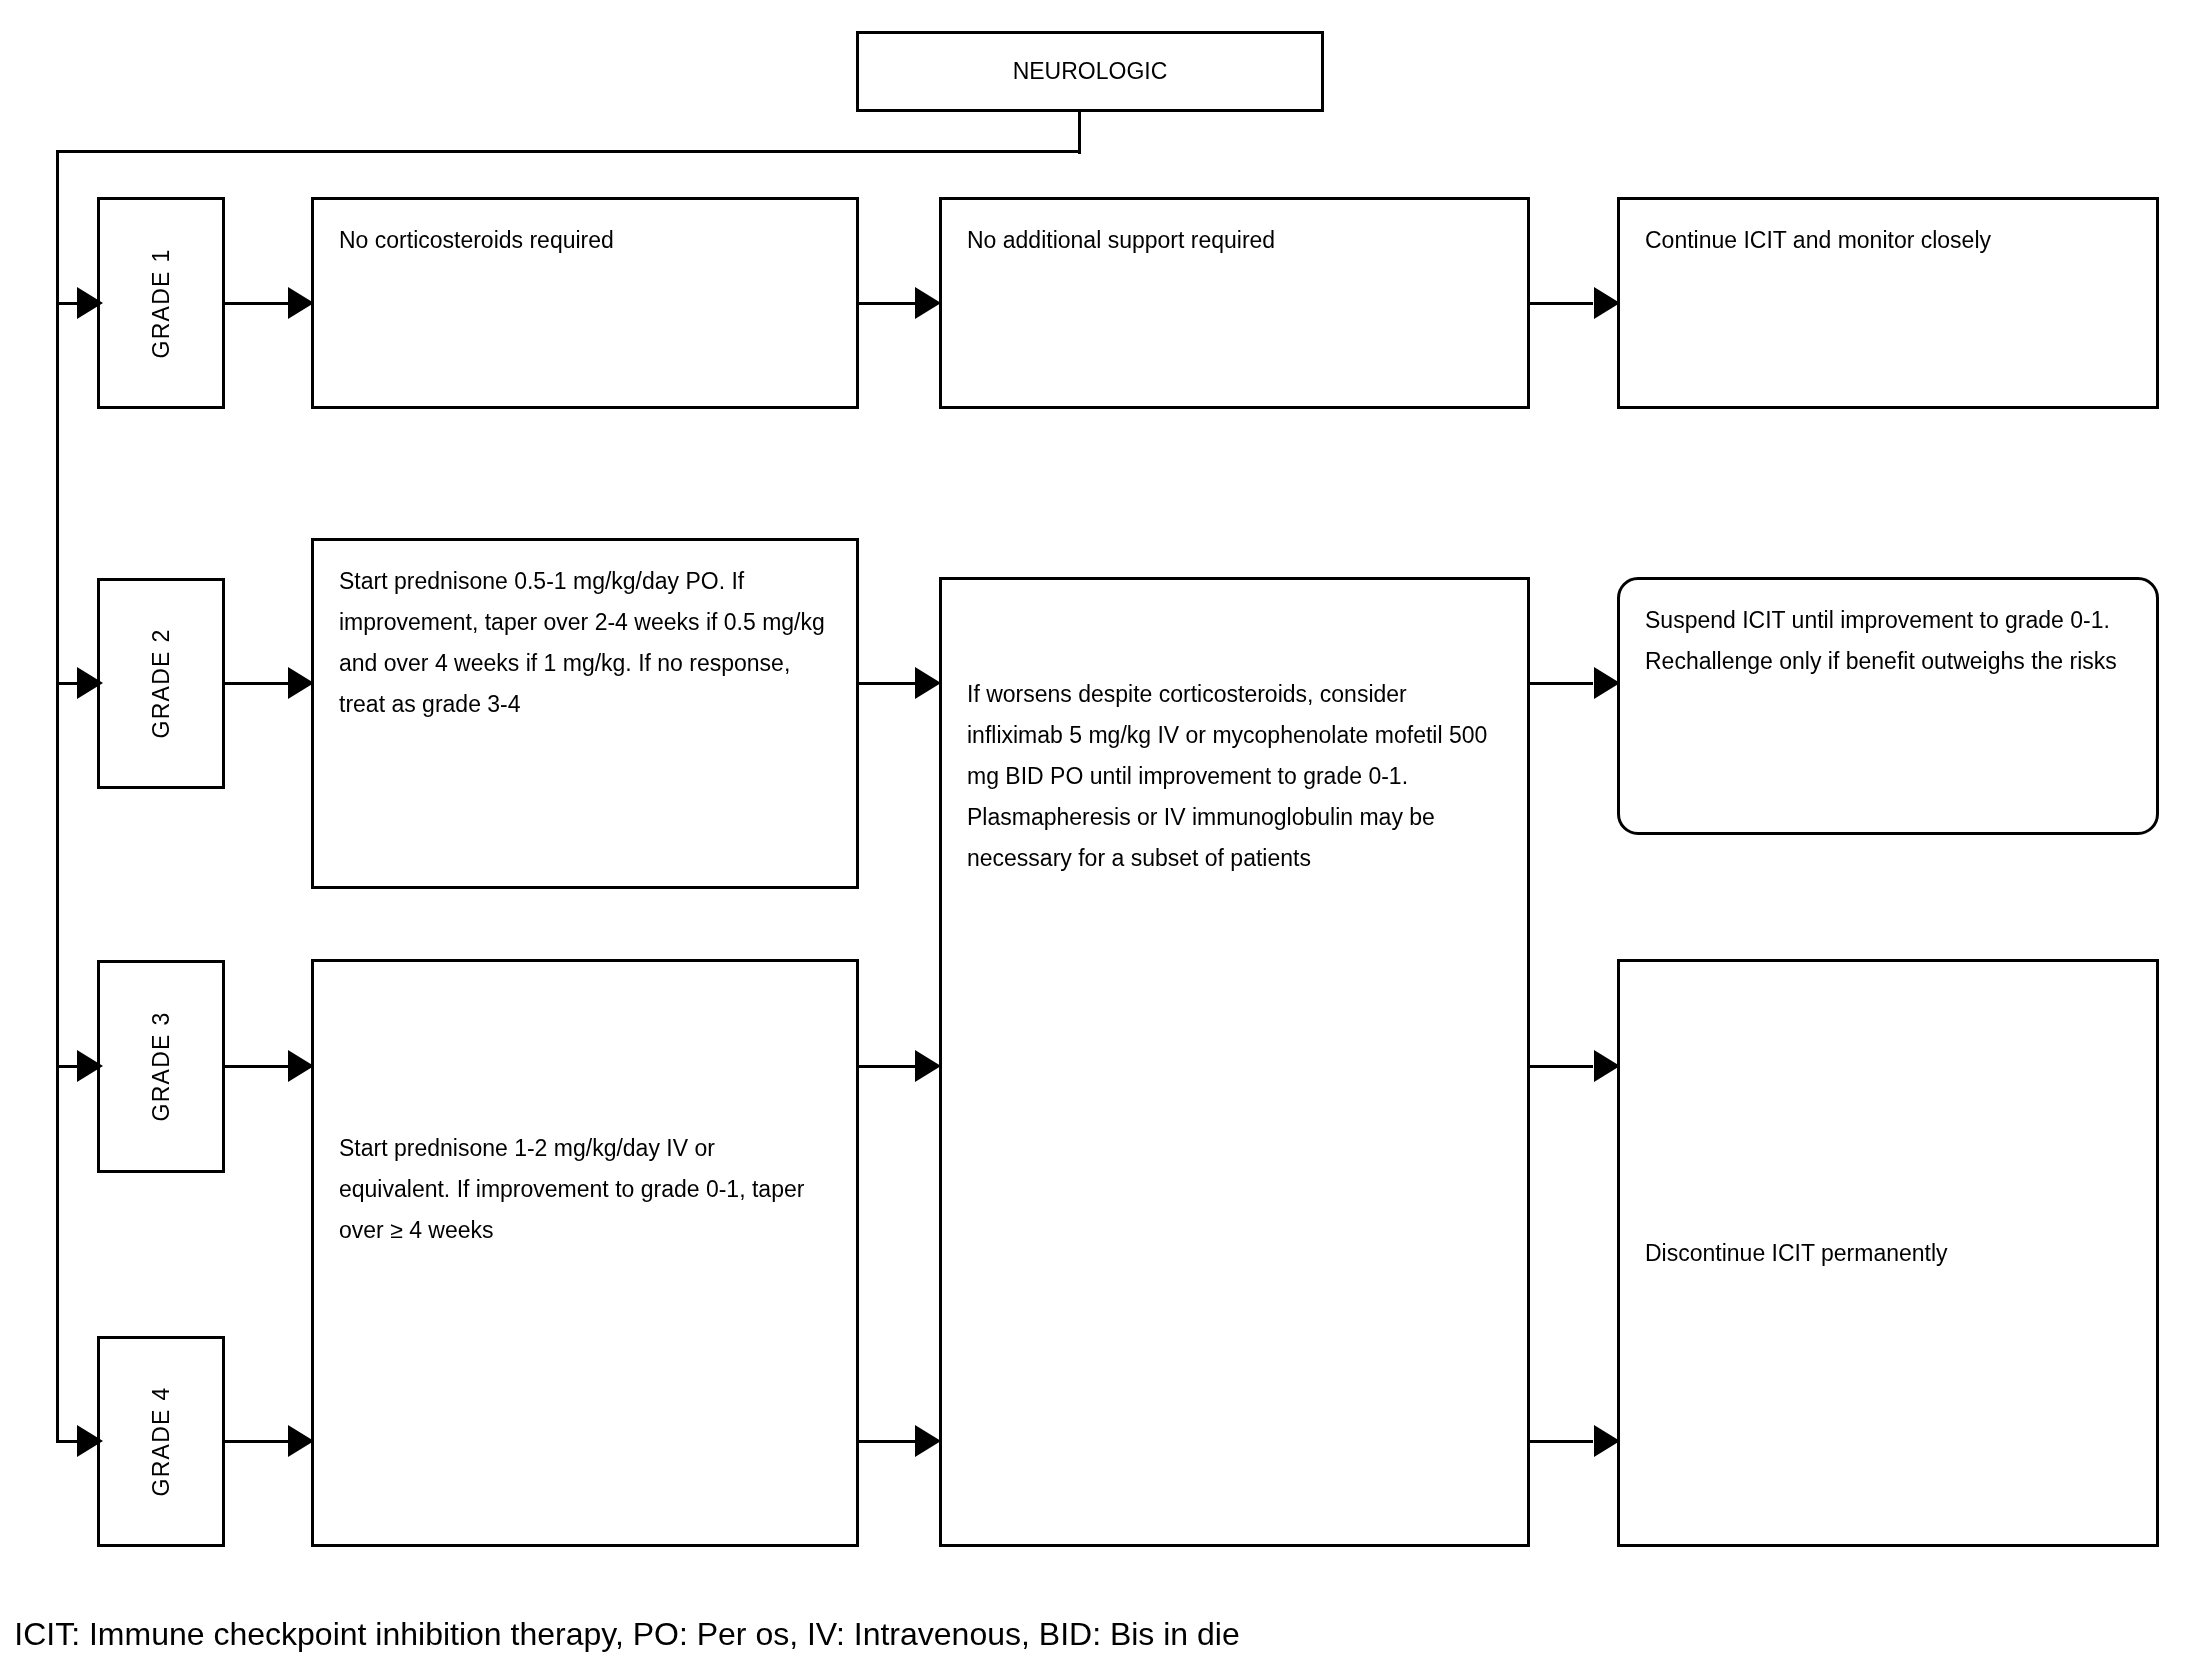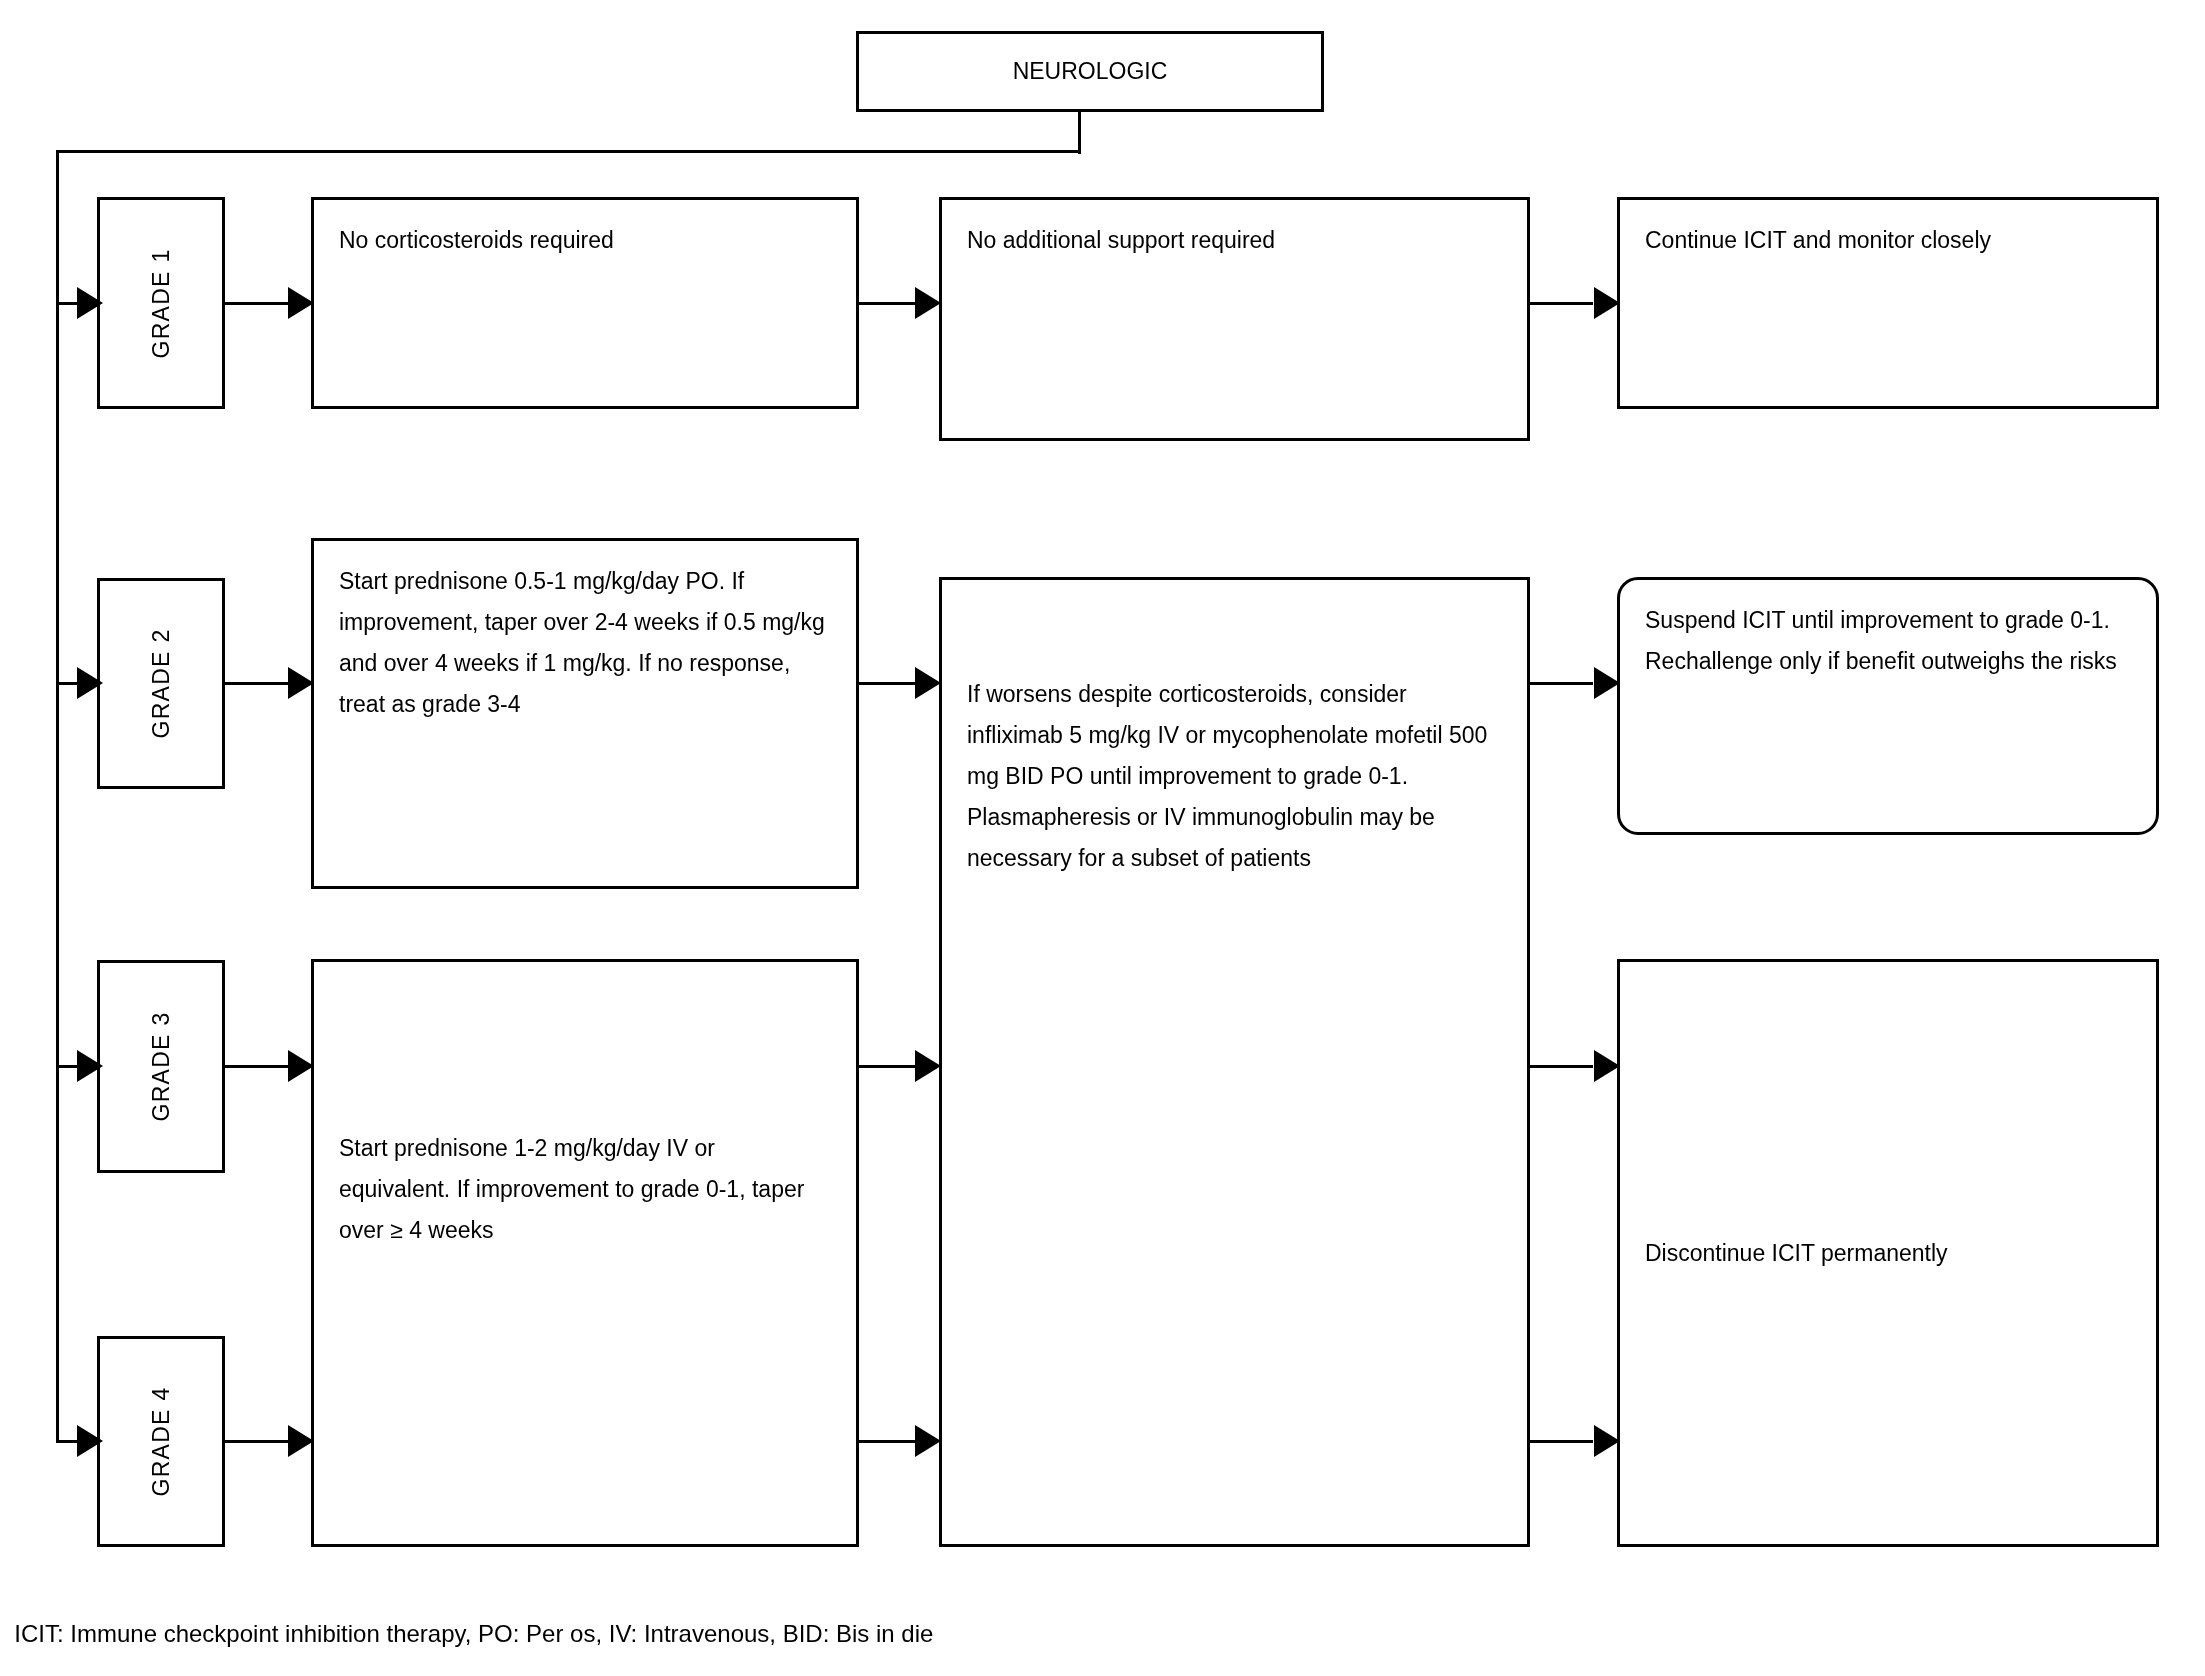--- a/index.html
+++ b/index.html
@@ -16,21 +16,21 @@
   #neuro{left:856px;top:31px;width:468px;height:81px;display:flex;align-items:center;justify-content:center;}
   .gradebox{width:128px;display:flex;align-items:center;justify-content:center;}
   .gradebox .vtext{transform:rotate(-90deg);white-space:nowrap;letter-spacing:1.3px;}
   #g1{left:97px;top:197px;height:212px;}
   #g2{left:97px;top:578px;height:211px;}
   #g3{left:97px;top:960px;height:213px;}
   #g4{left:97px;top:1336px;height:211px;}
   #b1{left:311px;top:197px;width:548px;height:212px;}
   #b2{left:311px;top:538px;width:548px;height:351px;}
   #b34{left:311px;top:959px;width:548px;height:588px;padding-top:166px;}
-  #c1{left:939px;top:197px;width:591px;height:244px;}
+  #c1{left:939px;top:197px;width:591px;height:212px;}
   #c2{left:939px;top:577px;width:591px;height:970px;padding-top:94px;}
   #d1{left:1617px;top:197px;width:542px;height:212px;}
   #d2{left:1617px;top:577px;width:542px;height:258px;border-radius:21px;}
   #d34{left:1617px;top:959px;width:542px;height:588px;display:flex;align-items:center;padding:0 25px;}
   .line{position:absolute;background:#000;}
   .arrowhead{
     position:absolute;width:0;height:0;
     border-left:26px solid #000;border-top:16.3px solid transparent;border-bottom:16.3px solid transparent;
   }
   
@@ -43,21 +43,21 @@
   .seg-bc{left:857px;width:59px;height:3.3px;}
   .seg-cd{left:1527px;width:66px;height:3.3px;}
   .tri-trunk{left:77px;}
   .tri-gb{left:288px;}
   .tri-bc{left:915px;}
   .tri-cd{left:1594px;}
   .r1.line{top:302px;} .r1.arrowhead{top:287px;}
   .r2.line{top:682px;} .r2.arrowhead{top:667px;}
   .r3.line{top:1065px;} .r3.arrowhead{top:1050px;}
   .r4.line{top:1440px;} .r4.arrowhead{top:1425px;}
-  #legend{position:absolute;left:14.3px;top:1613px;font-size:24px;line-height:42px;color:#000;}
+  #legend{position:absolute;left:14.3px;top:1613px;font-size:32px;line-height:42px;color:#000;}
 </style>
 </head>
 <body>
 
 <div class="box" id="neuro">
   <span>NEUROLOGIC</span>
 </div>
 
 <div class="line" id="drop-v"></div>
 <div class="line" id="trunk-h"></div>

